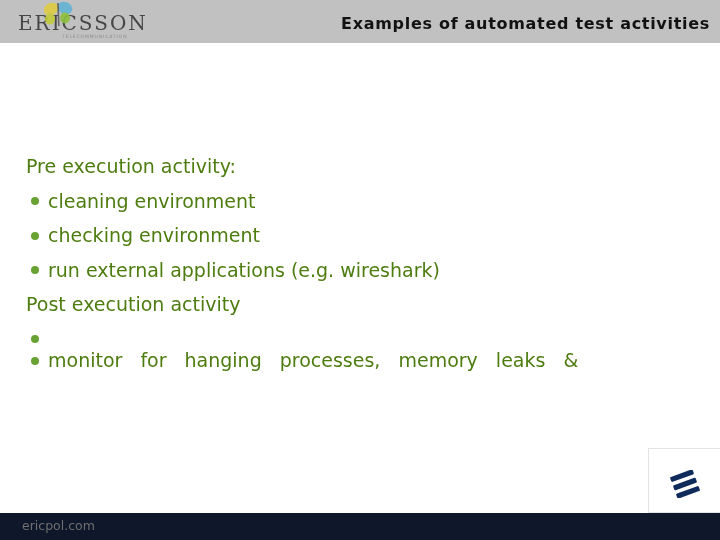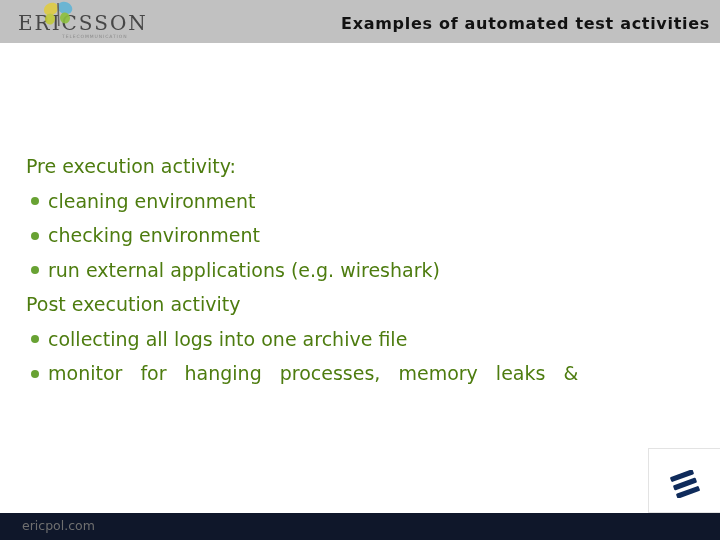--- a/index.html
+++ b/index.html
@@ -104,21 +104,20 @@
       <span class="dot"></span>
       <span class="bullet-text">run external applications (e.g. wireshark)</span>
     </div>
 
     <div class="line">
       <span>Post execution activity</span>
     </div>
 
     <div class="line">
       <span class="dot"></span>
-      <span class="bullet-text">collecting all logs into one archive file</span>
     </div>
 
     <div class="line">
       <span class="dot"></span>
       <span class="bullet-text"><span class="wide">monitor for hanging processes, memory leaks &amp;</span><br></span>
     </div>
 
   </div>
 
   <div class="ericsson-box">

